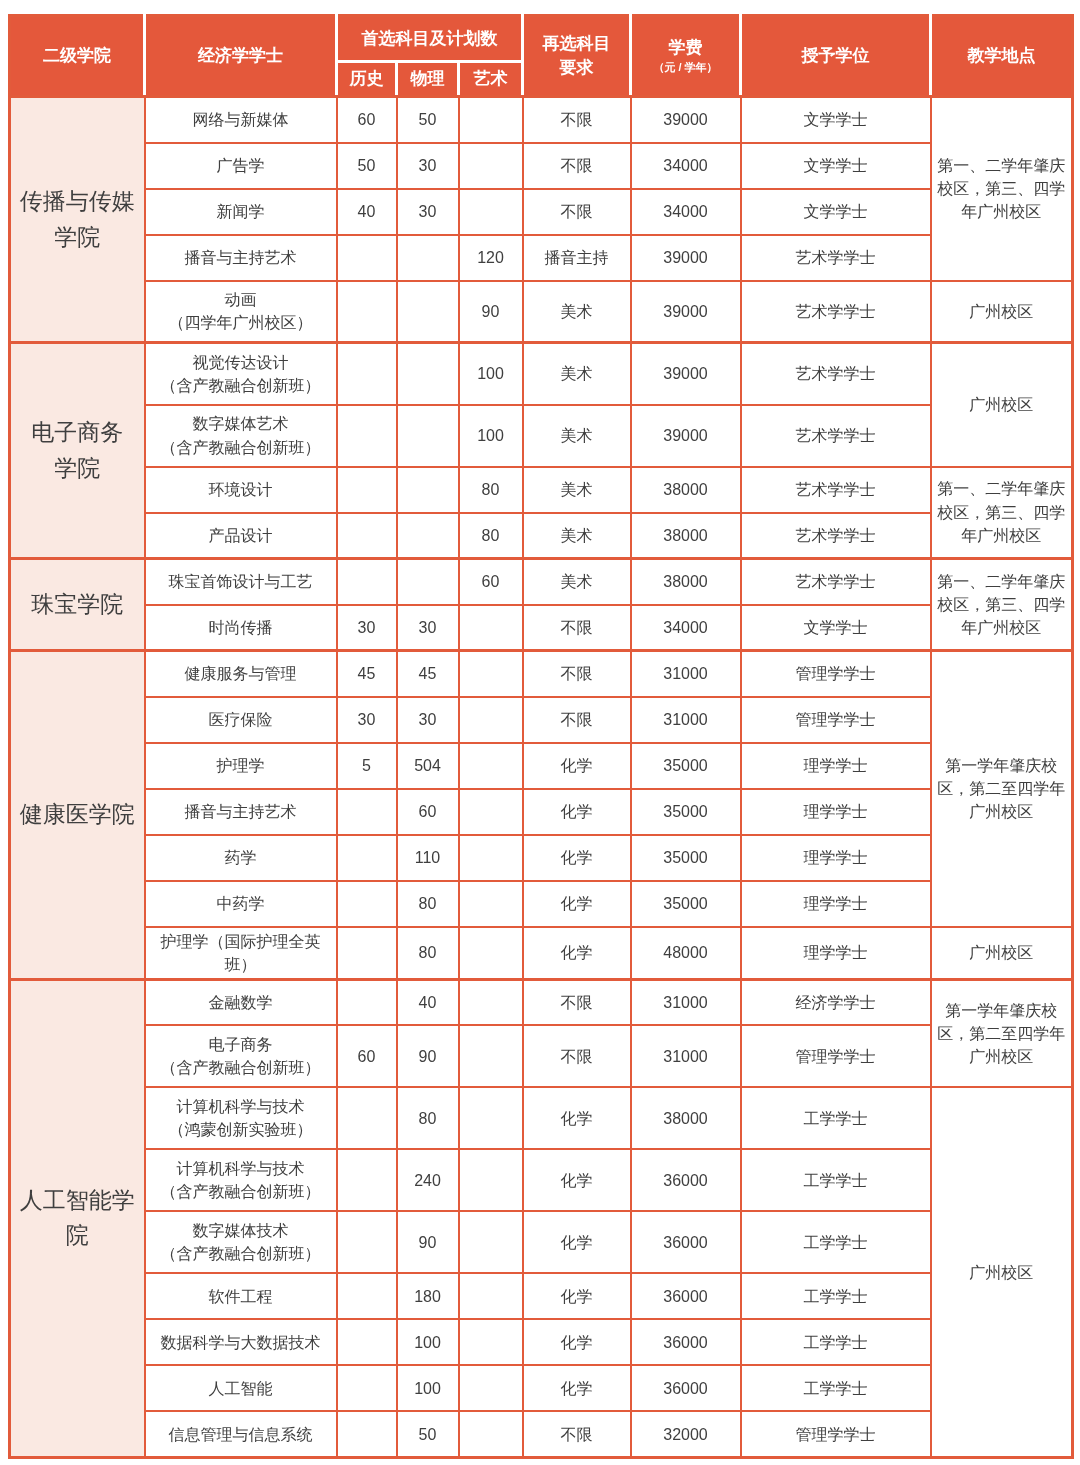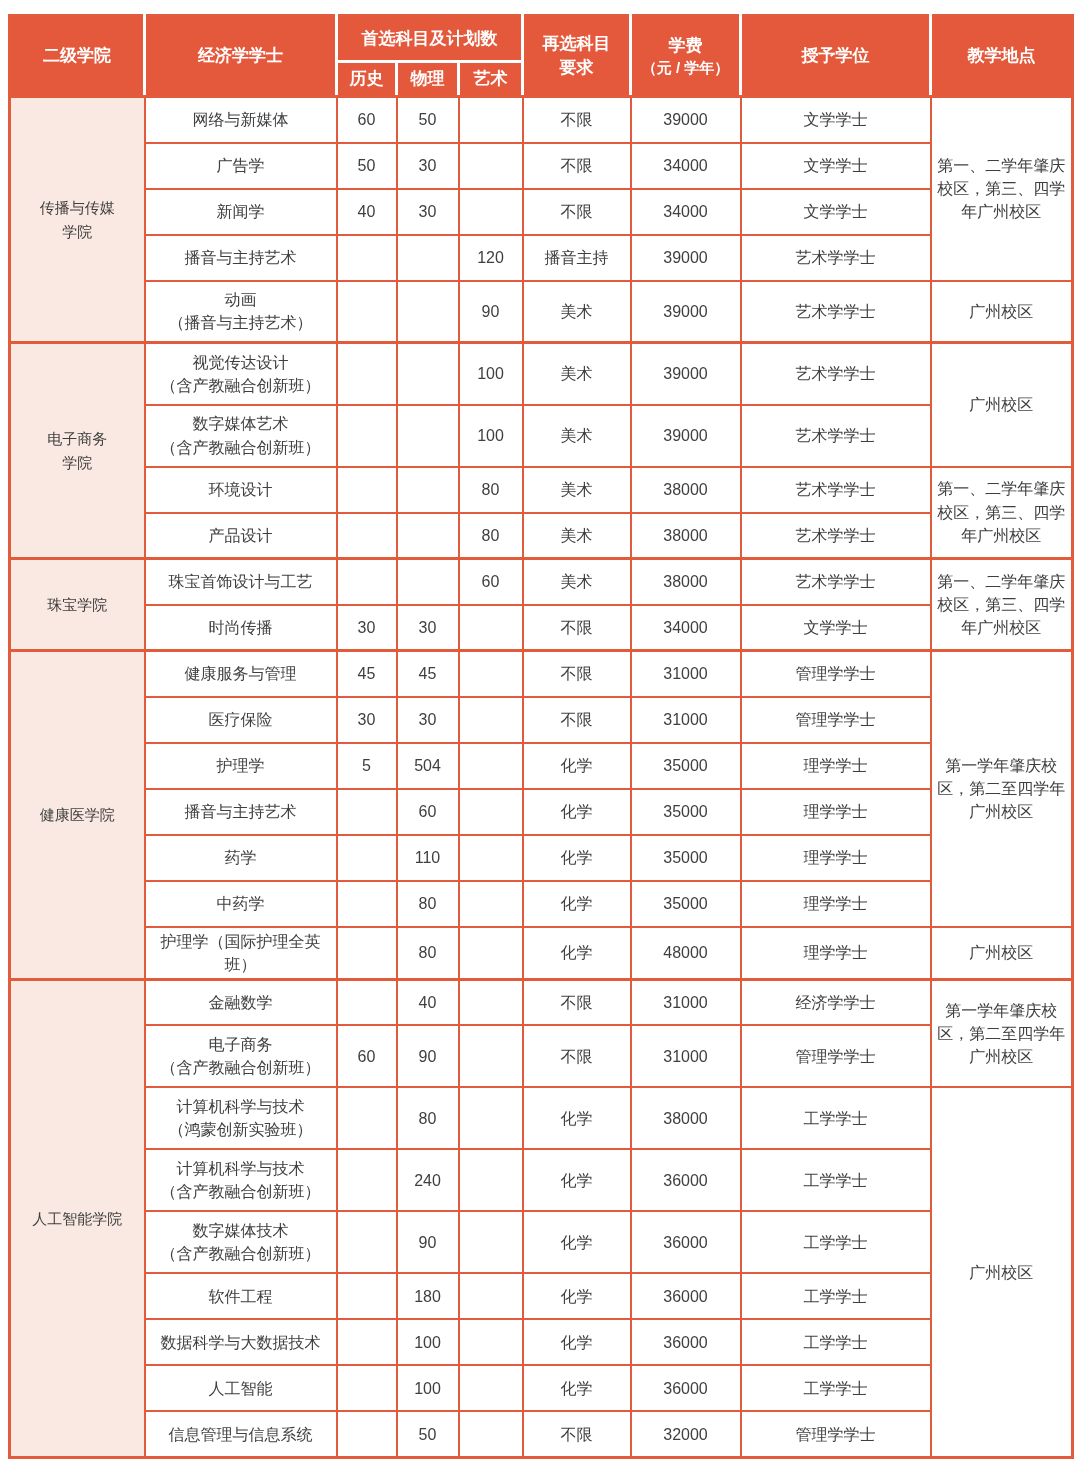--- a/index.html
+++ b/index.html
@@ -31,34 +31,34 @@
     padding:2px 3px;
     line-height:1.4;
     text-align:center;
     vertical-align:middle;
   }
   th.group{border-bottom-color:#ffffff;}
   thead tr:first-child th{border-top-color:var(--bd);}
   thead th:first-child{border-left-color:var(--bd);}
   thead tr:first-child th:last-child{border-right-color:var(--bd);}
   th.pre{white-space:pre-line;}
-  th .sub{display:block;font-size:15px;font-weight:bold;}
+  th .sub{display:block;font-size:11px;font-weight:bold;}
   td{
     border:2px solid var(--bd);
     text-align:center;
     vertical-align:middle;
     font-size:16px;
     color:var(--ink);
     padding:2px 4px;
     line-height:1.45;
     white-space:pre-line;
   }
   td.college{
     background:var(--pink);
-    font-size:15px;
+    font-size:23px;
     line-height:1.55;
   }
   td.loc{padding:2px 1px;}
   tr.r1{height:46px;}
   tr.r2{height:62px;}
   tr.hA{height:46px;}
   tr.hB{height:35px;}
   tr.bs td{border-top-width:3px;}
 </style>
 </head>
@@ -132,21 +132,21 @@
       <td>播音与主持艺术</td>
       <td></td>
       <td></td>
       <td>120</td>
       <td>播音主持</td>
       <td>39000</td>
       <td>艺术学学士</td>
     </tr>
     <tr class="r2">
       <td>动画
-（播音与主持艺术）</td>
+（四学年广州校区）</td>
       <td></td>
       <td></td>
       <td>90</td>
       <td>美术</td>
       <td>39000</td>
       <td>艺术学学士</td>
       <td class="loc">广州校区</td>
     </tr>
 
     <tr class="bs r2">

